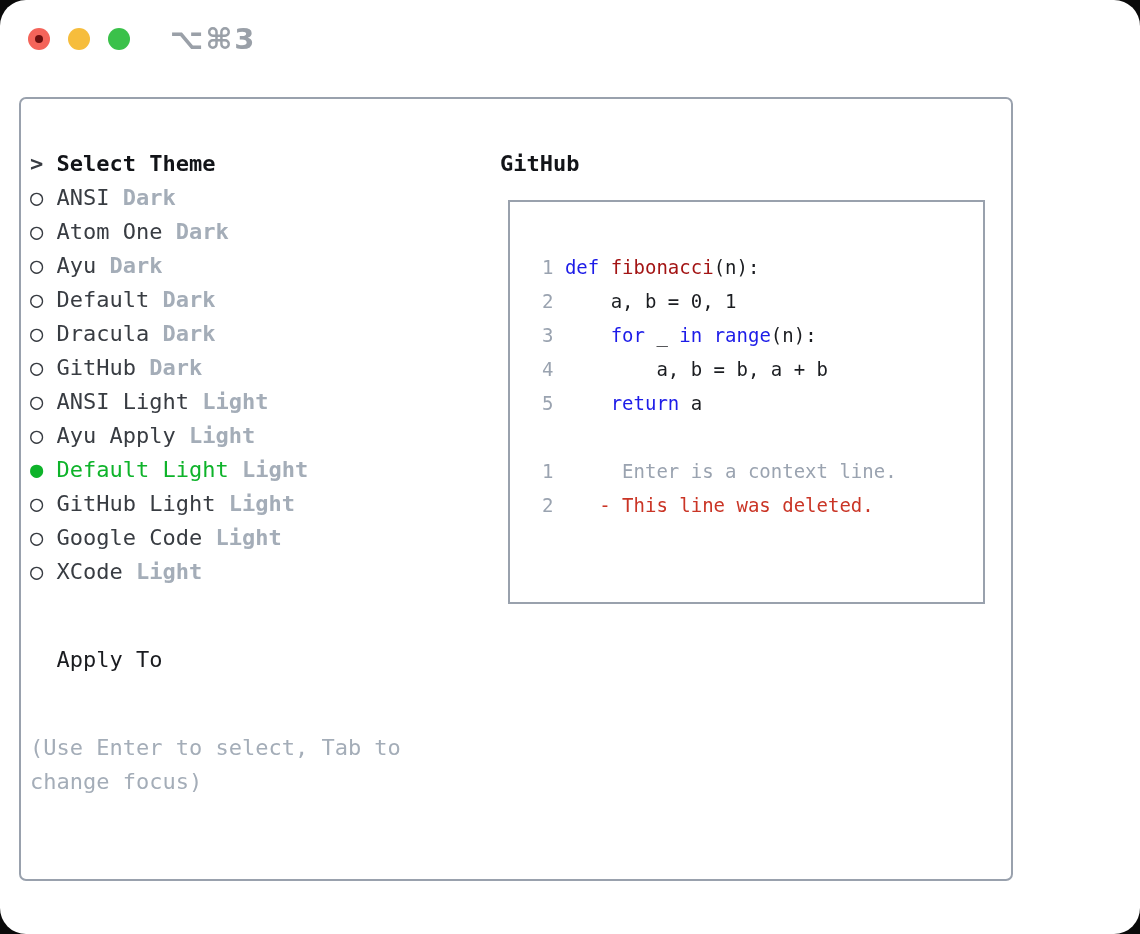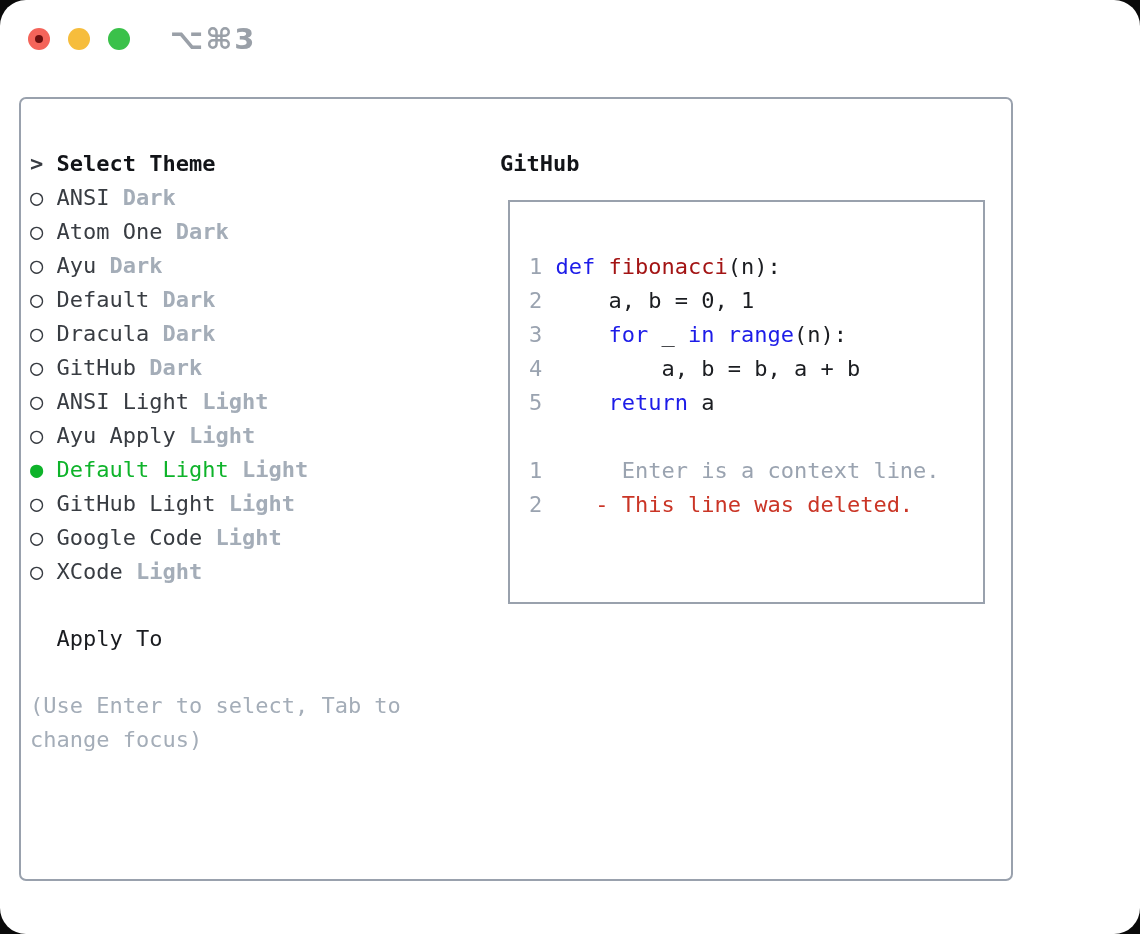--- a/index.html
+++ b/index.html
@@ -22,26 +22,26 @@
   .panel{position:absolute;left:19px;top:97px;width:994px;height:784px;border:2px solid var(--border-gray);border-radius:7px;box-sizing:border-box;background:#fff;}
   .left-col{position:absolute;left:9px;top:48px;}
   .right-col{position:absolute;left:479px;top:48px;}
 
   .trow{height:34px;line-height:34px;font-size:22px;white-space:pre;color:var(--text-dark);}
   .trow .mark{color:var(--text-dark);}
   .trow .tag{color:var(--muted-gray);font-weight:bold;}
   .trow.selected .mark,.trow.selected .name{color:var(--accent-green);}
   .head{font-weight:bold;color:#121418;}
   .subhead{color:#1a1c20;}
-  .gap-above{margin-top:33px;}
+  .gap-above{margin-top:54px;}
   .hint-line{color:var(--muted-gray);}
 
   
   .preview-box{margin:19px 0 0 8px;width:477px;height:404px;border:2px solid var(--border-gray);box-sizing:border-box;padding:48px 0 0 19px;background:#fff;overflow:hidden;}
-  .pline{height:34px;line-height:34px;font-size:22px;white-space:pre;}
+  .pline{height:34px;line-height:34px;font-size:19px;white-space:pre;margin-left:13px;}
   .pline .ln{color:var(--line-number-gray);}
   .tk-pl{color:#1b1d21;}
   .tk-kw{color:var(--keyword-blue);}
   .tk-fn{color:var(--function-red);}
   .tk-ctx{color:var(--line-number-gray);}
   .tk-del{color:var(--deleted-red);}
   .tk-add{color:var(--accent-green);}
 </style>
 </head>
 <body>

